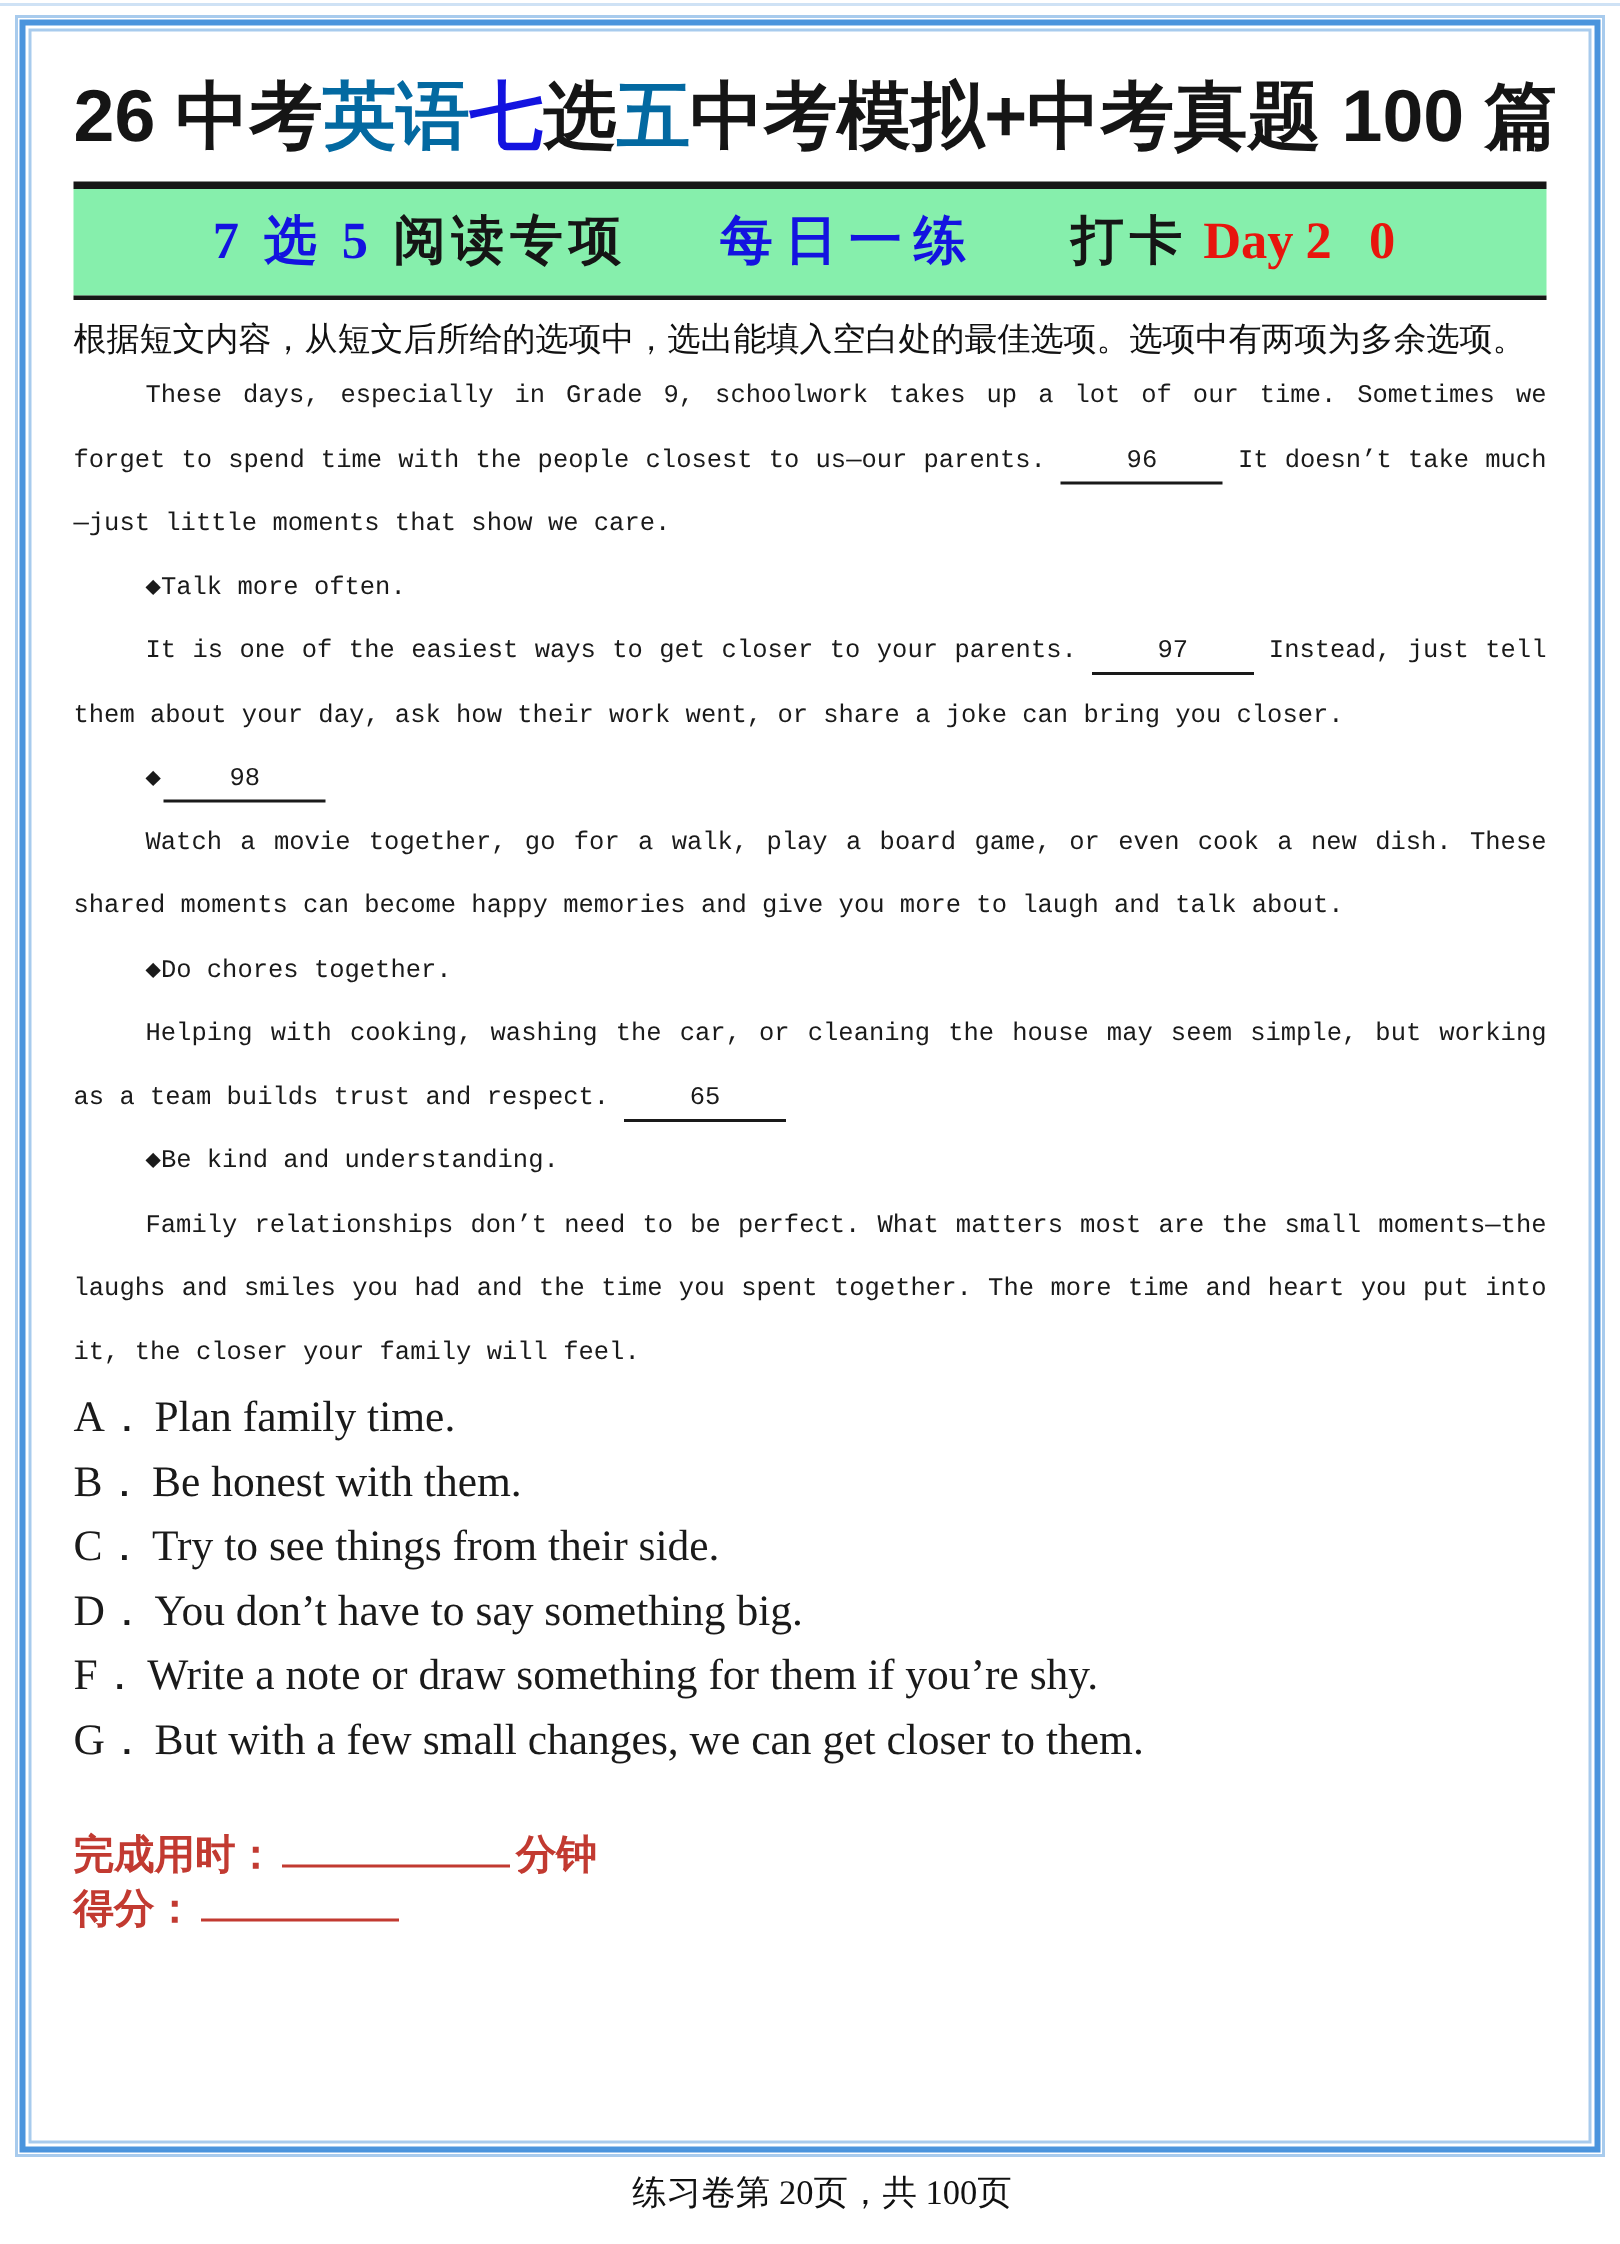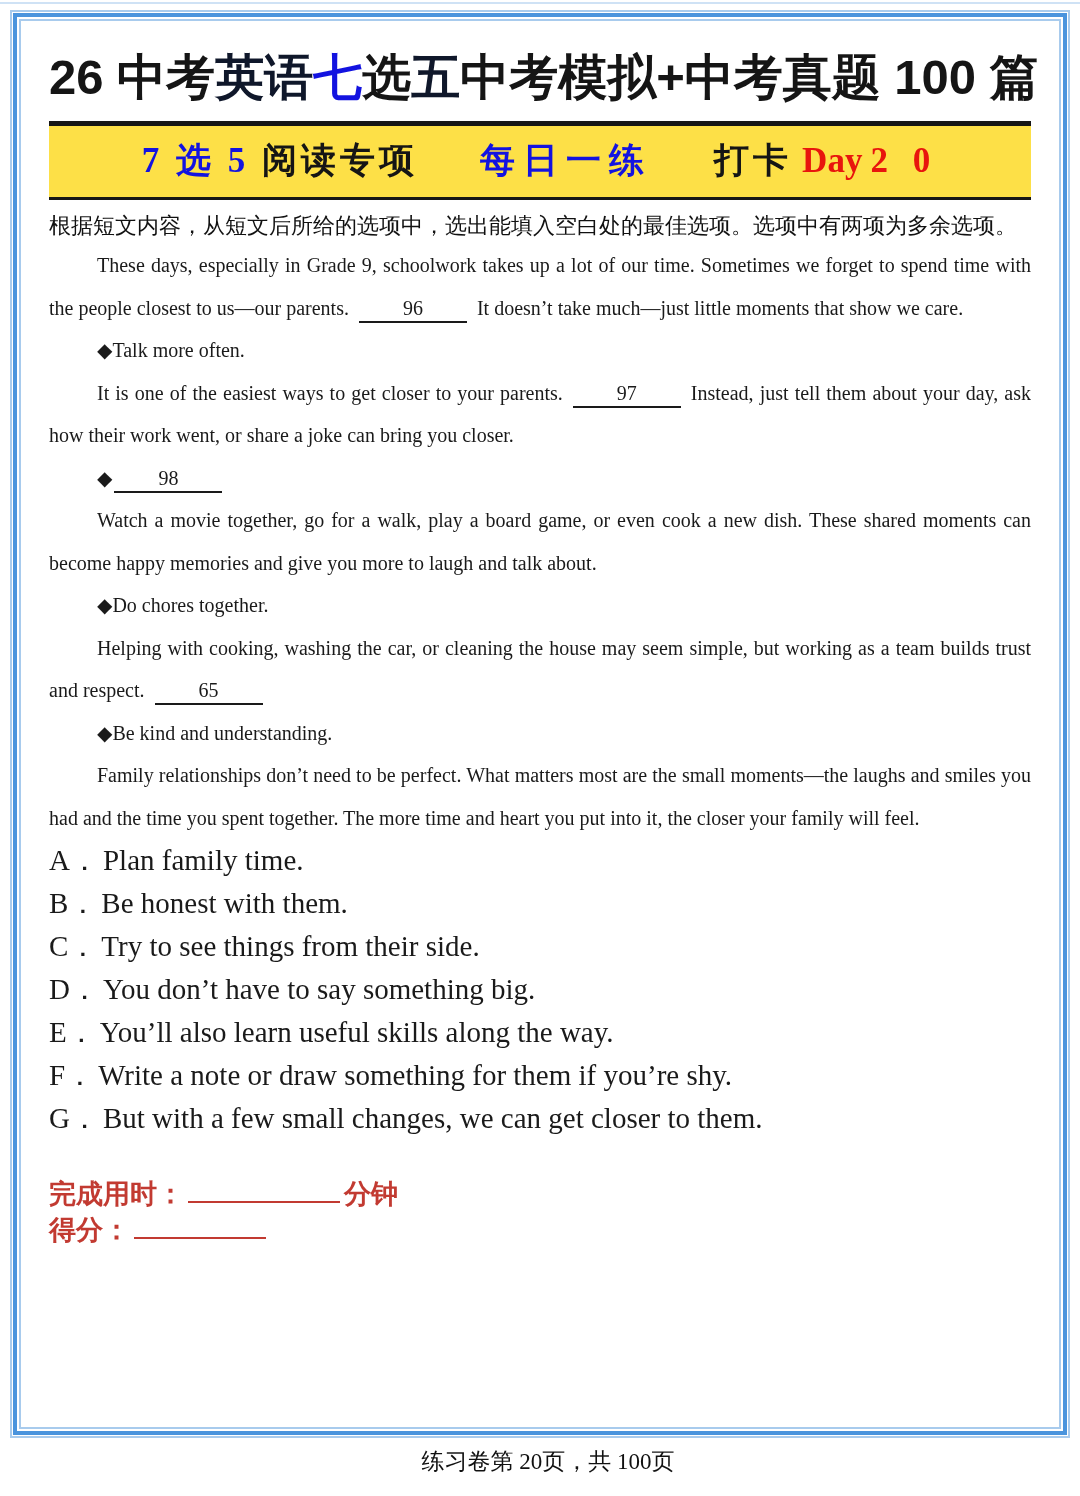--- a/index.html
+++ b/index.html
@@ -29,26 +29,26 @@
   .page-title{
     text-align:center;
     font-family:"Liberation Sans", sans-serif;
     font-weight:bold;
     font-size:49px;
     margin:14px 0 10px 0;
     white-space:nowrap;
     letter-spacing:0px;
   }
   .t-black{ color:#151515; }
-  .t-red{ color:#0f172a;text-align:center; }
+  .t-red{ color:#0369a1;text-align:center; }
   .t-blue{ color:#1313e0; }
   .rule-thick{ height:5px; background:#161616; }
   .rule-thin{ height:3px; background:#161616; }
   .subtitle-band{
-    background:#fde047;
+    background:#86efac;
     display:flex; justify-content:center; align-items:center;
     gap:62px;
     padding:11px 0 13px 0;
     font-weight:bold;
     font-size:35px;
   }
   .subtitle-topic .t-blue{ letter-spacing:4px; }
   .subtitle-topic .t-black{ letter-spacing:4px; }
   .subtitle-daily{ color:#1313e0; letter-spacing:8px; }
   .subtitle-punch{ letter-spacing:4px; color:#151515; }
@@ -56,24 +56,25 @@
   .day-num{ color:#e8150d; letter-spacing:8px; margin-left:8px; }
 
   
   .instruction{
     font-size:22px; line-height:32px;
     margin:10px 0 2px 0;
     color:#111;
   }
   .passage p{
     margin:0;
-    font-size:20px;
+    font-size:17px;
     line-height:42.5px;
     text-align:justify;
     text-indent:48px;
+    font-family:Liberation Mono, monospace;
   }
   .blank{
     display:inline-block;
     min-width:108px;
     border-bottom:2px solid #1a1a1a;
     text-align:center;
     margin:0 10px;
     line-height:26px;
     text-indent:0;
     padding:0 2px;
@@ -159,21 +160,20 @@
 
 
       <p><span>Family relationships don’t need to be perfect. What matters most are the small moments—the laughs and smiles you had and the time you spent together. The more time and heart you put into it, the closer your family will feel.</span></p>
     </div>
 
     <ul class="options">
       <li><span class="opt-label">A．</span><span>Plan family time.</span></li>
       <li><span class="opt-label">B．</span><span>Be honest with them.</span></li>
       <li><span class="opt-label">C．</span><span>Try to see things from their side.</span></li>
       <li><span class="opt-label">D．</span><span>You don’t have to say something big.</span></li>
-      <li><span class="opt-label">E．</span><span>You’ll also learn useful skills along the way.</span></li>
       <li><span class="opt-label">F．</span><span>Write a note or draw something for them if you’re shy.</span></li>
       <li><span class="opt-label">G．</span><span>But with a few small changes, we can get closer to them.</span></li>
     </ul>
 
     <div class="score-row">
       <span class="time-field"><span>完成用时：</span><span class="red-blank time"></span><span>分钟</span></span>
       <span class="score-field"><span>得分：</span><span class="red-blank score"></span></span>
     </div>
 
    </div>

